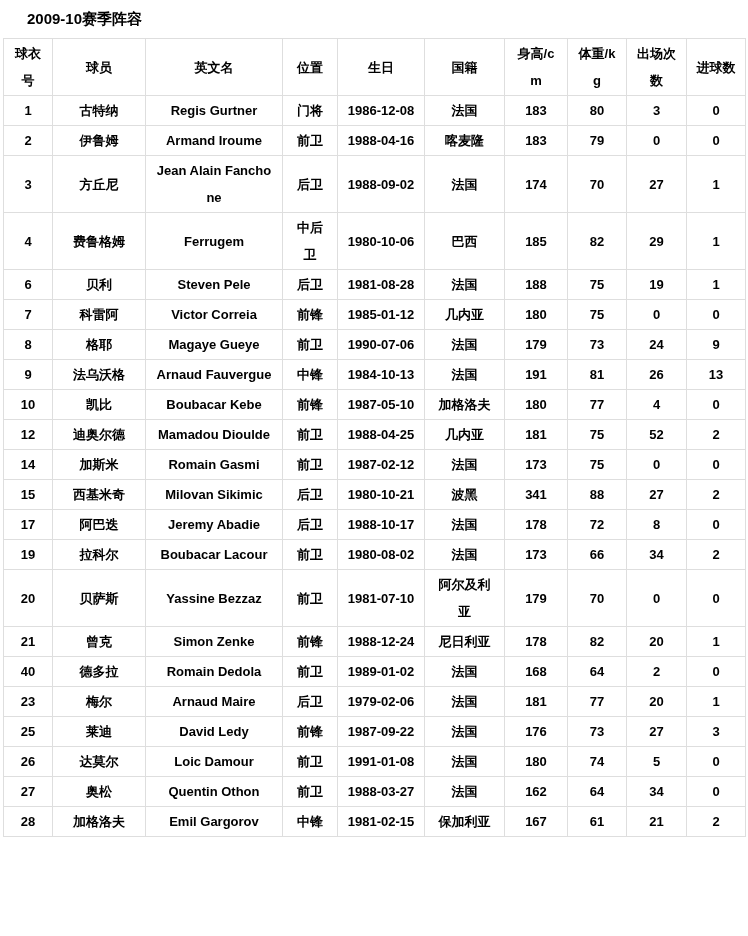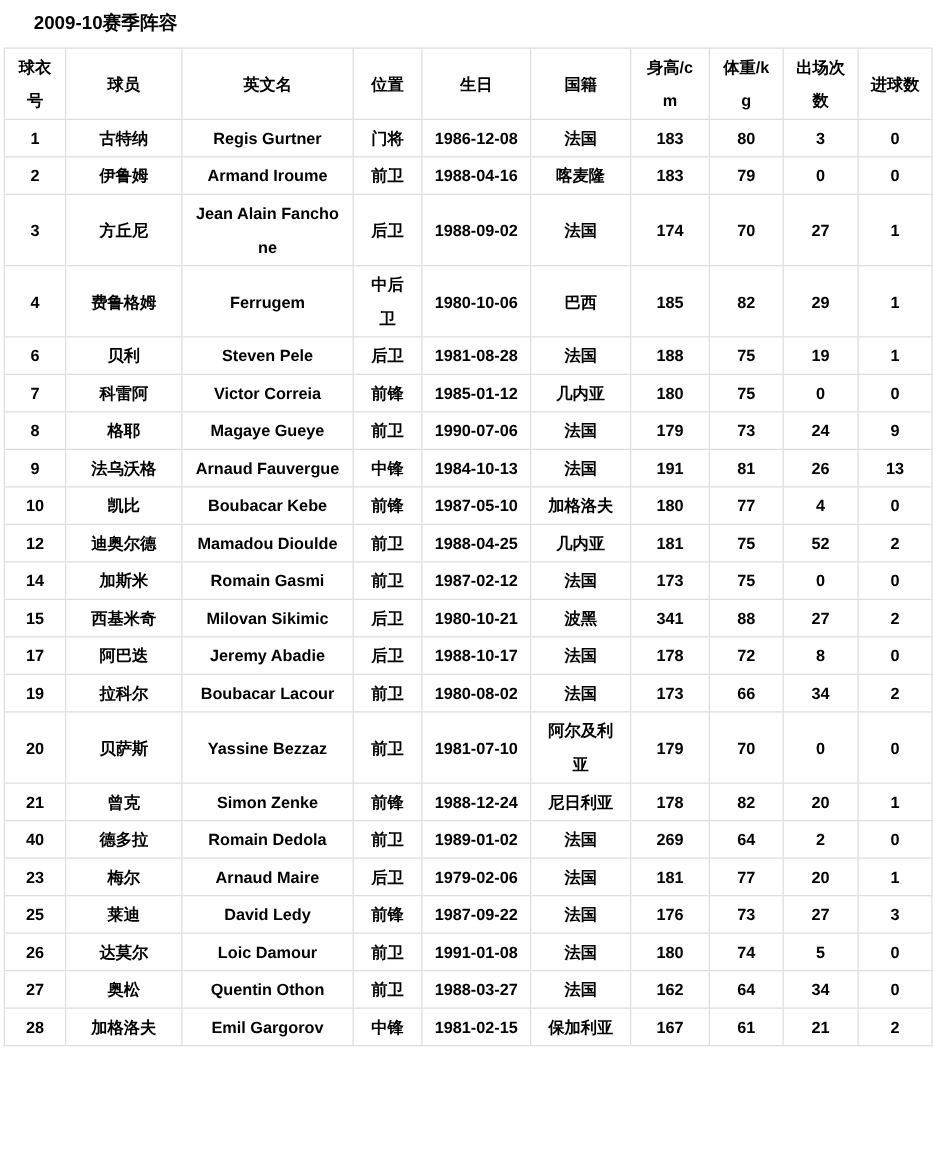--- a/index.html
+++ b/index.html
@@ -306,21 +306,21 @@
       <td>1</td>
     </tr>
 
     <tr>
       <td>40</td>
       <td>德多拉</td>
       <td>Romain Dedola</td>
       <td>前卫</td>
       <td>1989-01-02</td>
       <td>法国</td>
-      <td>269</td>
+      <td>168</td>
       <td>64</td>
       <td>2</td>
       <td>0</td>
     </tr>
 
     <tr>
       <td>23</td>
       <td>梅尔</td>
       <td>Arnaud Maire</td>
       <td>后卫</td>

